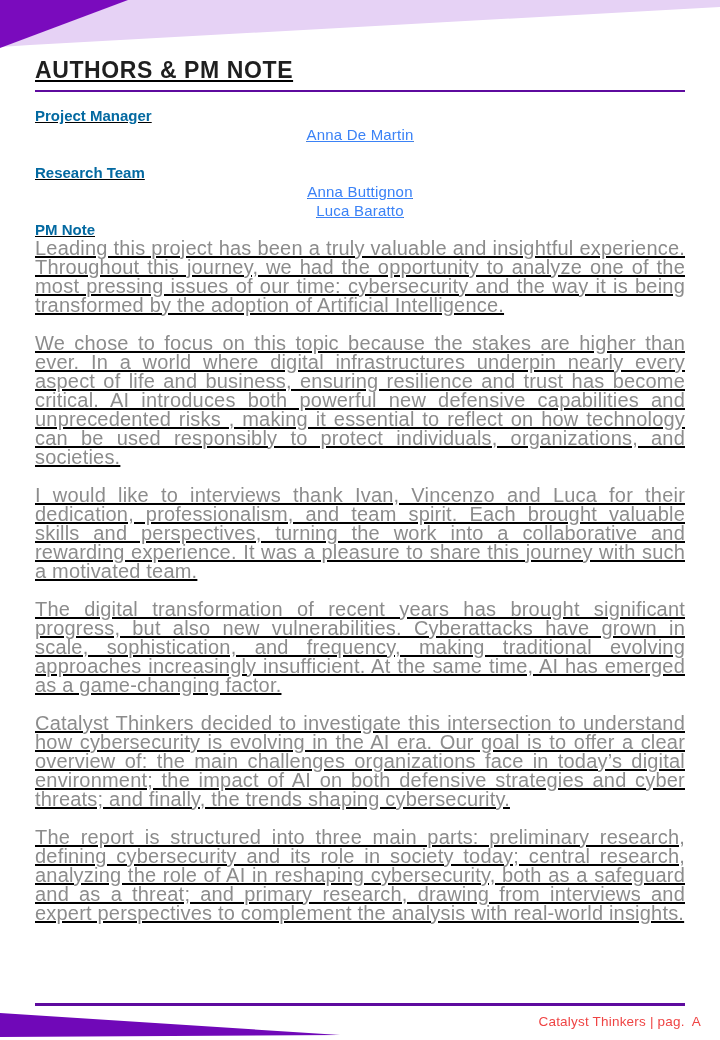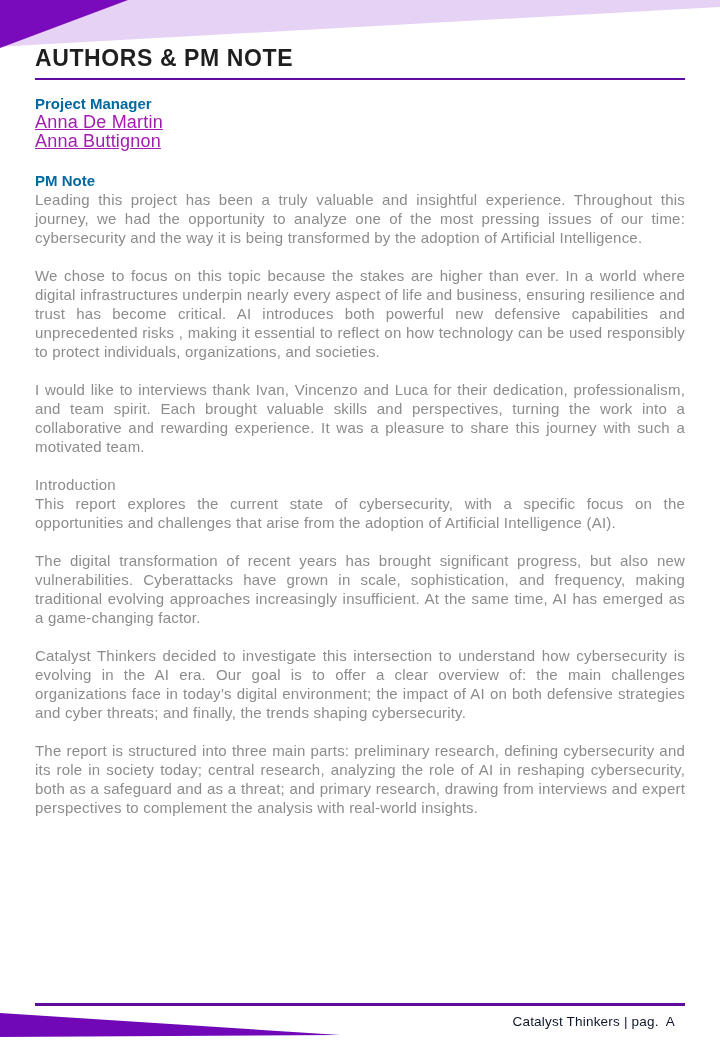--- a/index.html
+++ b/index.html
@@ -7,76 +7,78 @@
     position: relative;
     width: 720px;
     height: 1040px;
     background: #ffffff;
     font-family: "Liberation Sans", sans-serif;
     overflow: hidden;
   }
   .banner-svg { position: absolute; top: 0; left: 0; display: block; }
   .content {
     position: absolute;
-    top: 0;
+    top: 12px;
     left: 35px;
     width: 650px;
+    text-decoration: underline;
   }
   .doc-title {
     margin: 45px 0 0 0;
     font-size: 23px;
     font-weight: 600;
     letter-spacing: 0.6px;
     color: #1f1f1f;
     padding-bottom: 6px;
     border-bottom: 2.5px solid #5e0b9e;
   }
   .subheading {
     font-size: 15px;
     font-weight: 700;
     color: #0369a1;
     line-height: 19px;
     margin: 0;
   }
   .subheading.pm-heading { margin-top: 14px; }
   .subheading.team-heading { margin-top: 19px; }
-  .subheading.note-heading { margin-top: 20px; }
+  .subheading.note-heading { }
   .author-link {
     display: block;
-    color: #a21caf;
+    color: #3b82f6;
     text-decoration: underline;
-    font-size: 18px;
+    font-size: 15px;
     line-height: 19px;
     letter-spacing: 0.2px;
     cursor: pointer;
+    text-align: center;
   }
   .body-copy p {
     margin: 0 0 19px 0;
-    font-size: 15px;
+    font-size: 20px;
     line-height: 19px;
     color: #8c8c8c;
     text-align: justify;
     letter-spacing: 0.2px;
   }
   .intro-label { display: block; }
   .footer-rule {
     position: absolute;
     left: 35px;
     right: 35px;
     bottom: 34px;
     height: 3px;
     background: #5e0b9e;
   }
   .footer-wedge-svg { position: absolute; left: 0; bottom: 0; display: block; }
   .footer-text {
     position: absolute;
-    right: 45px;
+    right: 19px;
     bottom: 11px;
     font-size: 13.5px;
-    color: #0f172a;
+    color: #ef4444;
     letter-spacing: 0.2px;
     white-space: pre;
   }
 </style>
 </head>
 <body>
 
 <div class="page">
 
   <svg class="banner-svg" width="720" height="50" viewBox="0 0 720 50">
@@ -86,34 +88,32 @@
 
   <div class="content">
 
     <h1 class="doc-title">AUTHORS &amp; PM NOTE</h1>
 
     <h2 class="subheading pm-heading">Project Manager</h2>
     <div>
       <a class="author-link">Anna De Martin</a>
     </div>
 
+    <h2 class="subheading team-heading">Research Team</h2>
     <div>
       <a class="author-link">Anna Buttignon</a>
+      <a class="author-link">Luca Baratto</a>
     </div>
 
     <h2 class="subheading note-heading">PM Note</h2>
 
     <div class="body-copy">
       <p>Leading this project has been a truly valuable and insightful experience. Throughout this journey, we had the opportunity to analyze one of the most pressing issues of our time: cybersecurity and the way it is being transformed by the adoption of Artificial Intelligence.</p>
       <p>We chose to focus on this topic because the stakes are higher than ever. In a world where digital infrastructures underpin nearly every aspect of life and business, ensuring resilience and trust has become critical. AI introduces both powerful new defensive capabilities and unprecedented risks , making it essential to reflect on how technology can be used responsibly to protect individuals, organizations, and societies.</p>
       <p>I would like to interviews thank Ivan, Vincenzo and Luca for their dedication, professionalism, and team spirit. Each brought valuable skills and perspectives, turning the work into a collaborative and rewarding experience. It was a pleasure to share this journey with such a motivated team.</p>
-      <p>
-        <span class="intro-label">Introduction</span>
-        <span>This report explores the current state of cybersecurity, with a specific focus on the opportunities and challenges that arise from the adoption of Artificial Intelligence (AI).</span>
-      </p>
       <p>The digital transformation of recent years has brought significant progress, but also new vulnerabilities. Cyberattacks have grown in scale, sophistication, and frequency, making traditional evolving approaches increasingly insufficient. At the same time, AI has emerged as a game-changing factor.</p>
       <p>Catalyst Thinkers decided to investigate this intersection to understand how cybersecurity is evolving in the AI era. Our goal is to offer a clear overview of: the main challenges organizations face in today’s digital environment; the impact of AI on both defensive strategies and cyber threats; and finally, the trends shaping cybersecurity.</p>
       <p>The report is structured into three main parts: preliminary research, defining cybersecurity and its role in society today; central research, analyzing the role of AI in reshaping cybersecurity, both as a safeguard and as a threat; and primary research, drawing from interviews and expert perspectives to complement the analysis with real-world insights.</p>
     </div>
 
   </div>
 
   <div class="footer-rule"></div>
 
   <svg class="footer-wedge-svg" width="360" height="30" viewBox="0 0 360 30">

